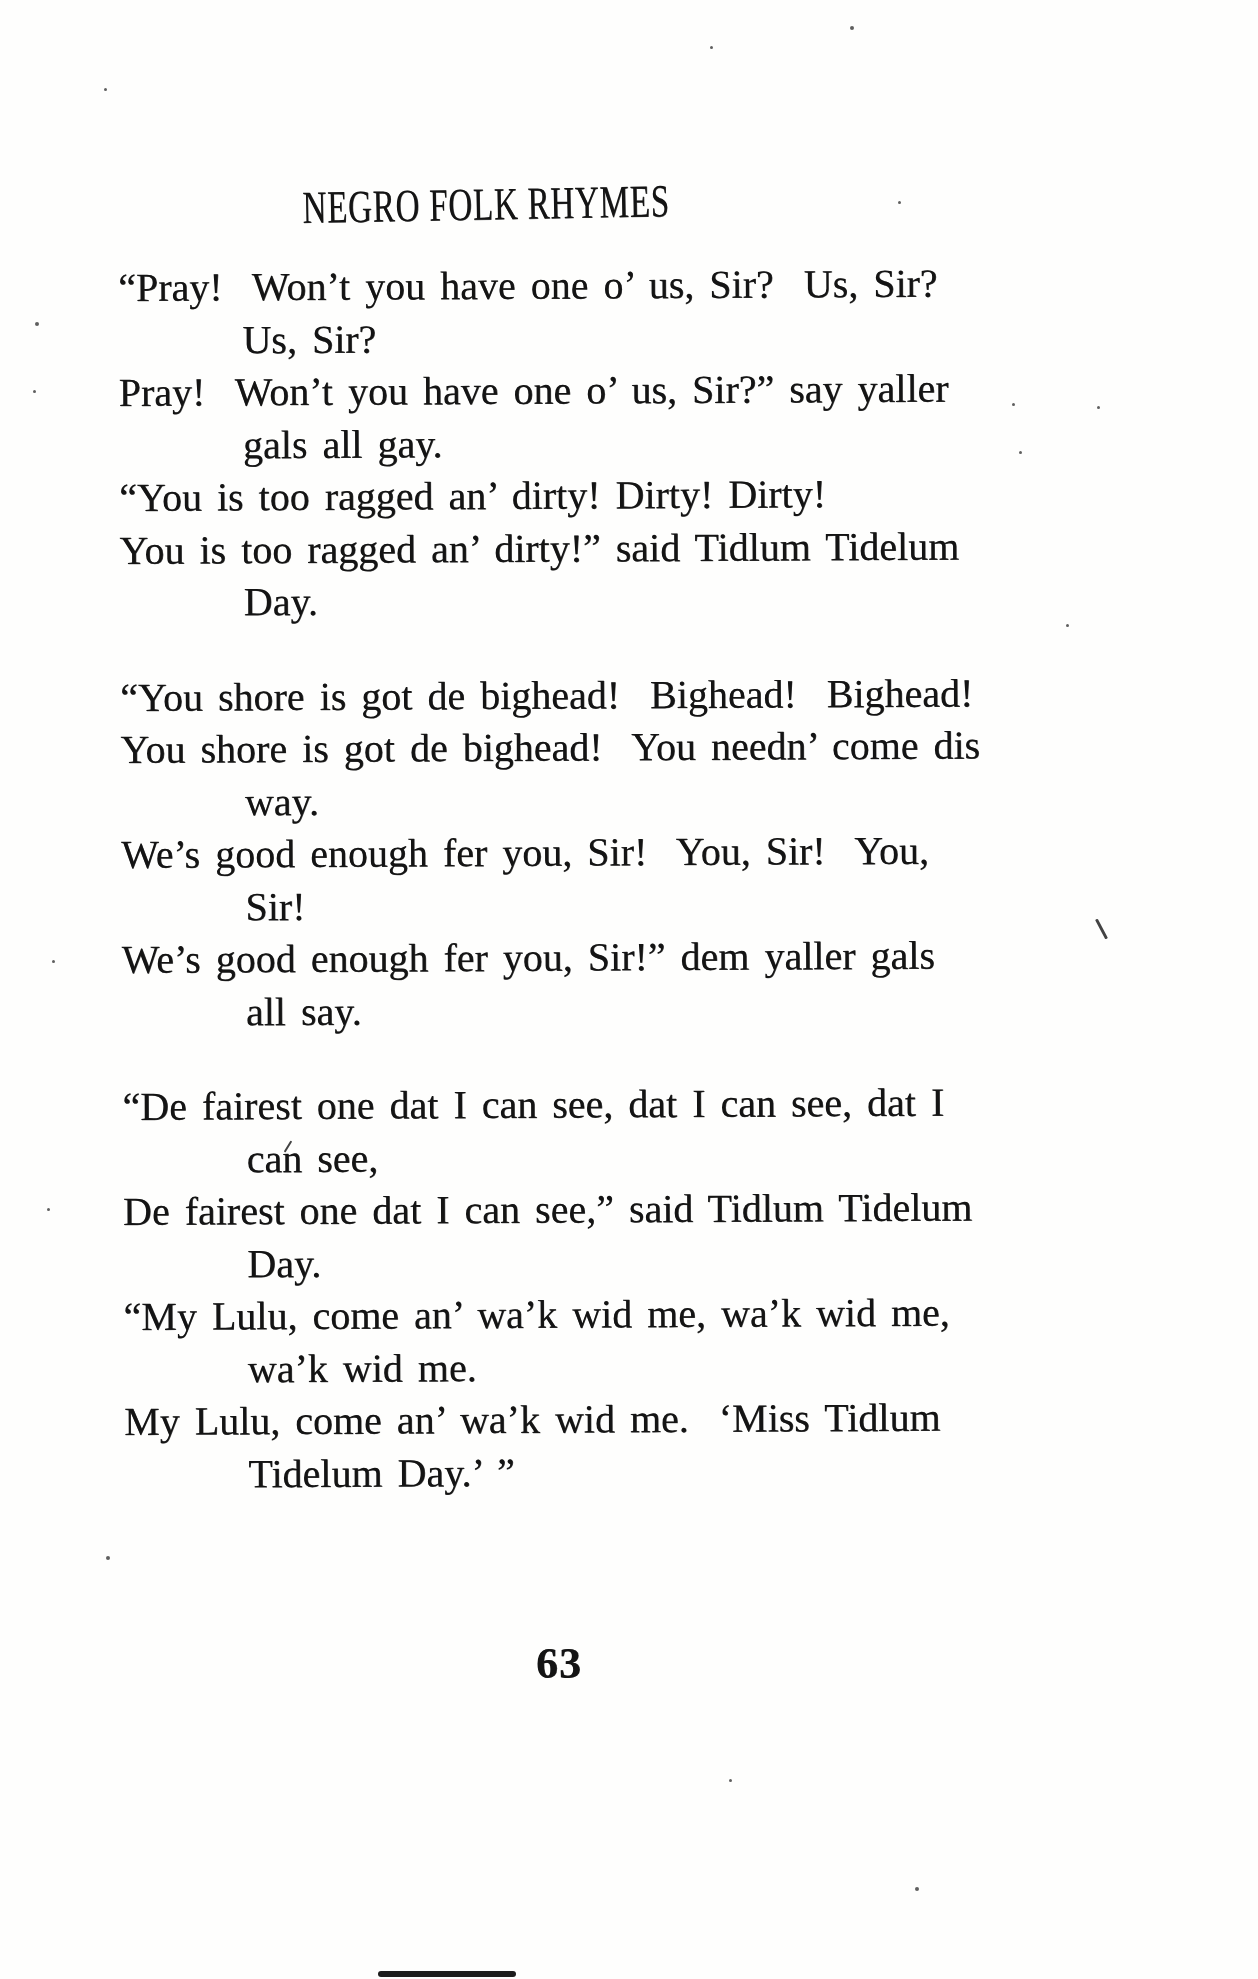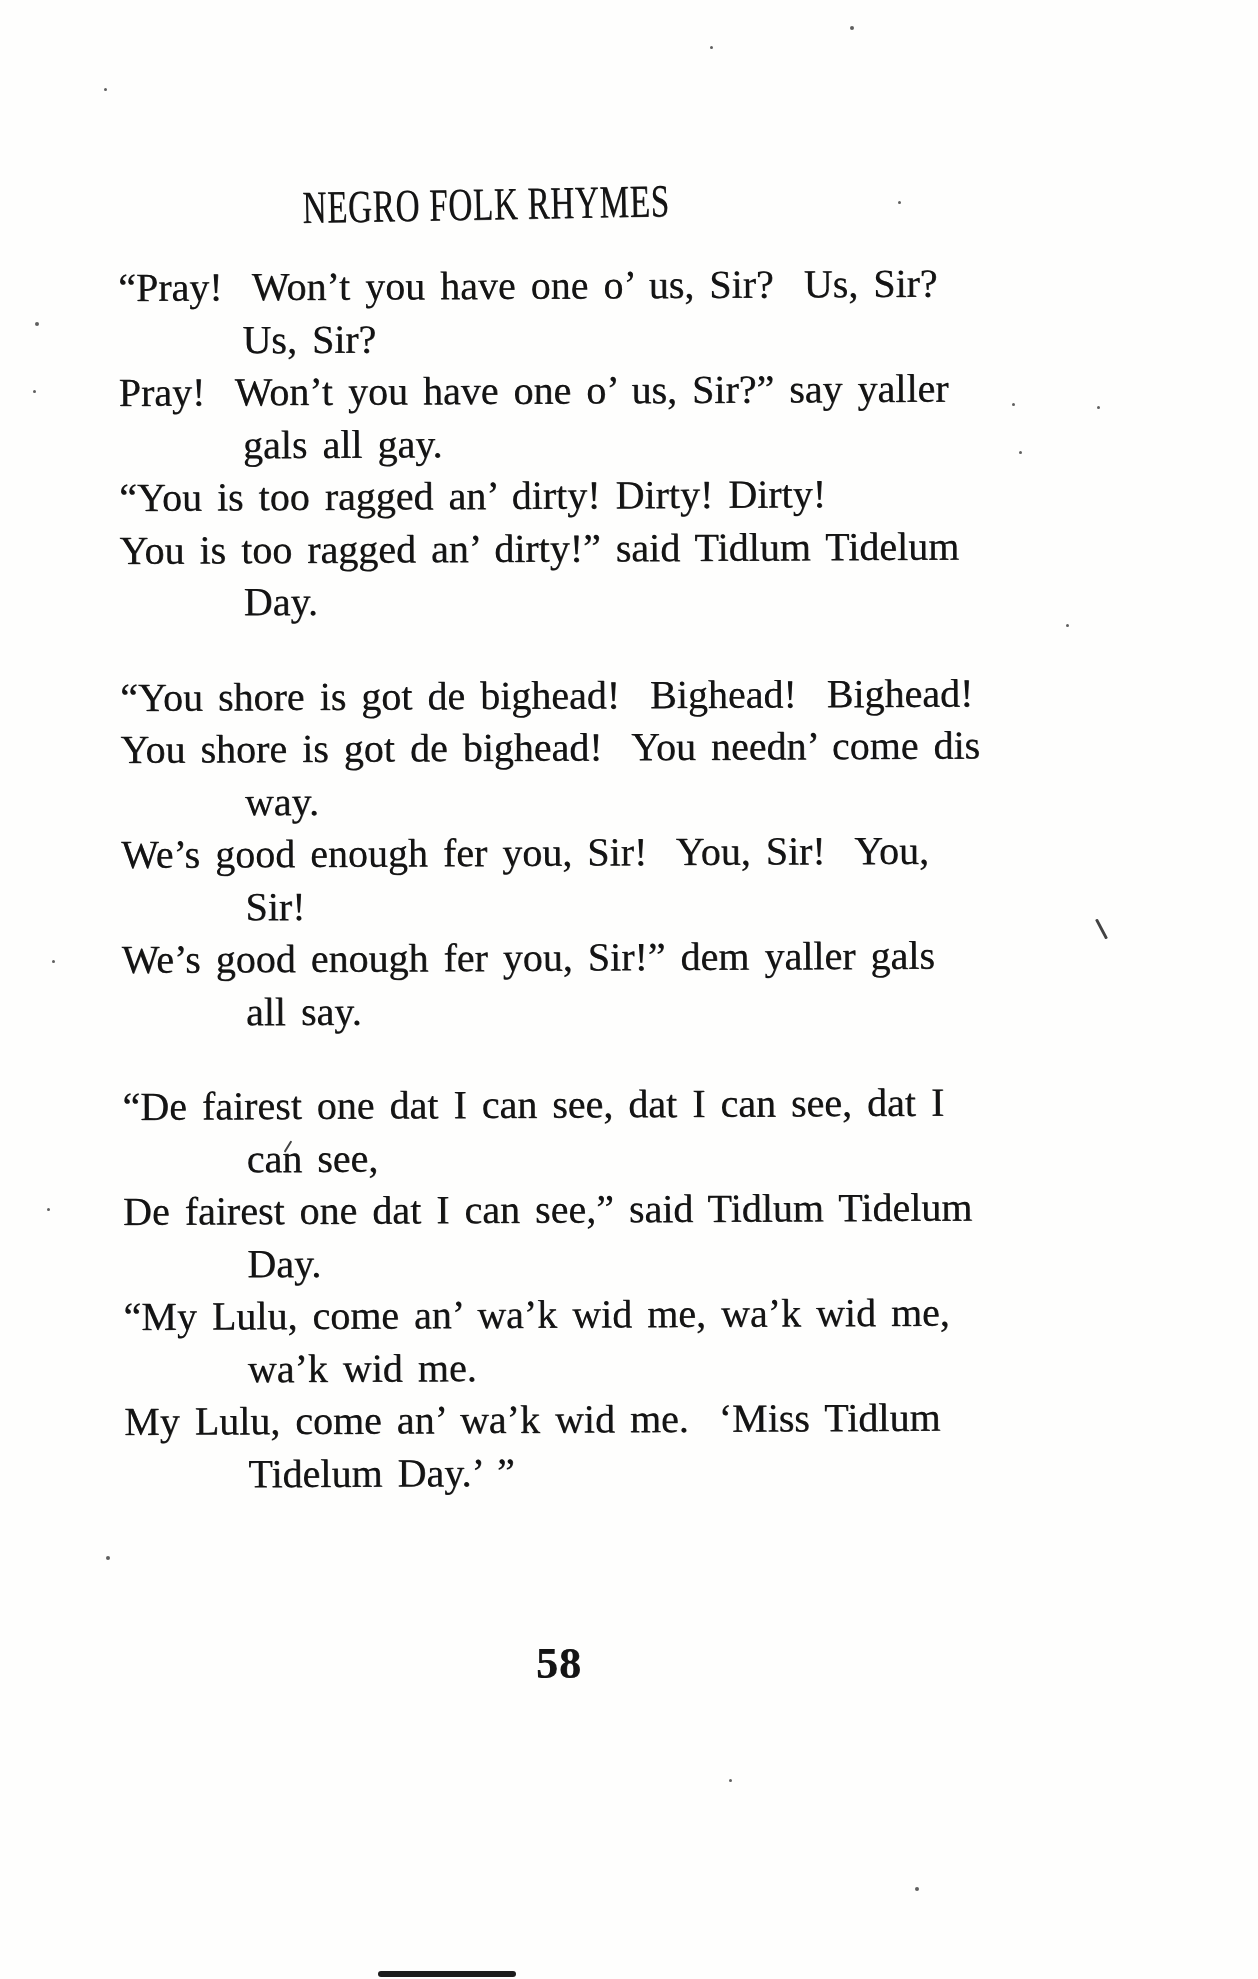--- a/index.html
+++ b/index.html
@@ -98,21 +98,21 @@
         <div class="line cont">can see,</div>
         <div class="line">De fairest one dat I can see,” said Tidlum Tidelum</div>
         <div class="line cont">Day.</div>
         <div class="line">“My Lulu, come an’ wa’k wid me, wa’k wid me,</div>
         <div class="line cont">wa’k wid me.</div>
         <div class="line">My Lulu, come an’ wa’k wid me.  ‘Miss Tidlum</div>
         <div class="line cont">Tidelum Day.’ ”</div>
       </div>
     </div>
 
-  <div class="page-number">58</div>
+  <div class="page-number">63</div>
 
   <div id="artifacts">
       <div class="speck" style="left: 850px; top: 26px; width: 4px; height: 4px;"></div>
       <div class="speck" style="left: 710px; top: 46px; width: 3px; height: 3px;"></div>
       <div class="speck" style="left: 104px; top: 88px; width: 3px; height: 3px;"></div>
       <div class="speck" style="left: 898px; top: 201px; width: 3px; height: 3px;"></div>
       <div class="speck" style="left: 35px; top: 322px; width: 4px; height: 4px;"></div>
       <div class="speck" style="left: 33px; top: 390px; width: 3px; height: 3px;"></div>
       <div class="speck" style="left: 1012px; top: 403px; width: 3px; height: 3px;"></div>
       <div class="speck" style="left: 1097px; top: 406px; width: 3px; height: 3px;"></div>

